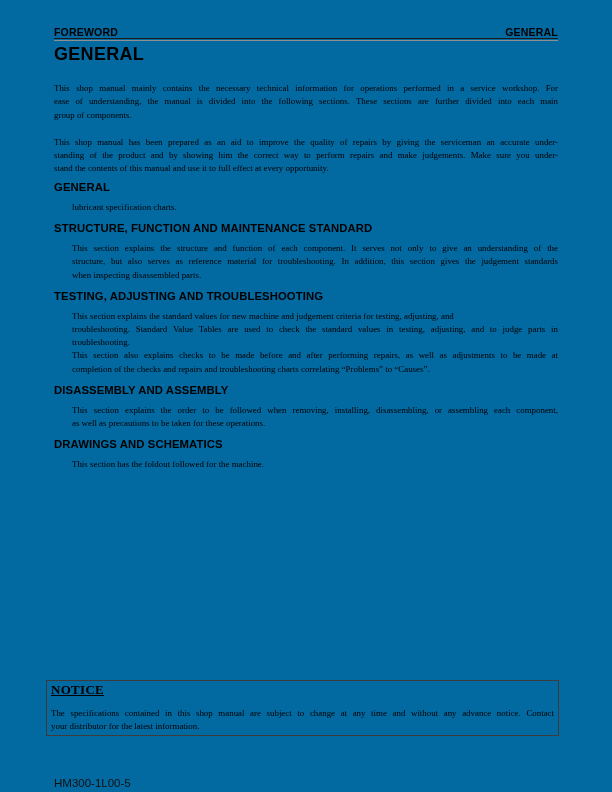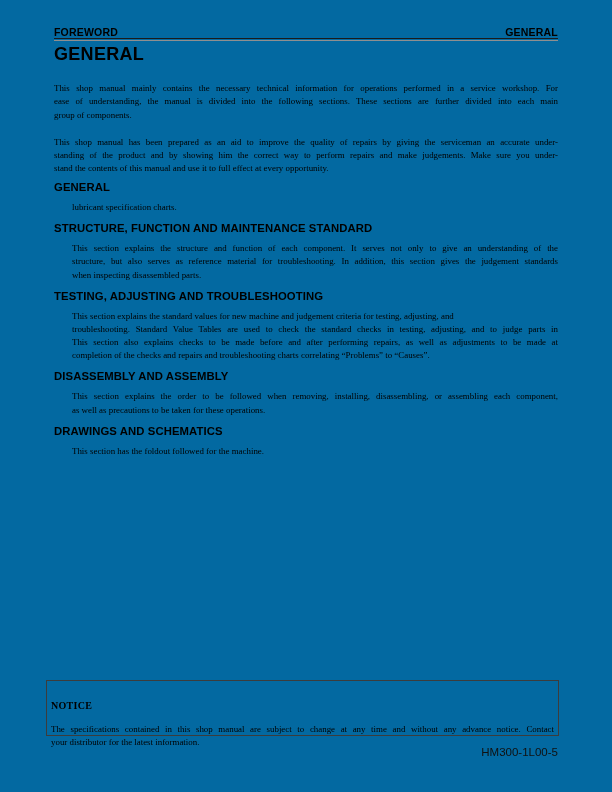--- a/index.html
+++ b/index.html
@@ -40,26 +40,26 @@
   .sec-body { margin:0 0 7.7px 18px; }
   .ln { font-size:8.9px; line-height:13.3px; text-align:left; white-space:normal; }
   .ln.j { text-align:justify; text-align-last:justify; text-justify:inter-word; word-spacing:-0.5px; }
   
   .notice {
     position:absolute; left:46px; top:680px; width:513px; height:56px;
     box-sizing:border-box; border:1px solid #3c3c3c; padding:3px 4px 0 4px;
   }
   .notice-label {
     font-family:"Liberation Serif", serif; font-weight:bold;
-    font-size:10px; line-height:11px; letter-spacing:0.3px; margin:16px 0 12px 0;
+    font-size:13px; line-height:11px; letter-spacing:0.3px; margin:0 0 12px 0;text-decoration:underline;
   }
   
   .footer {
-    position:absolute; left:54px; right:54px; top:747px;
-    display:flex; justify-content:flex-end;
+    position:absolute; left:54px; right:54px; top:778px;
+    display:flex; justify-content:flex-start;
     font-family:"Liberation Sans", sans-serif; font-size:11.5px; line-height:11.5px;
     color:#111;
   }
 </style>
 </head>
 <body>
 
 <div class="page">
 
   <div class="hdr">
@@ -95,21 +95,22 @@
         <div class="sec-body">
           <div class="ln j">This section explains the structure and function of each component. It serves not only to give an understanding of the</div>
           <div class="ln j">structure, but also serves as reference material for troubleshooting. In addition, this section gives the judgement standards</div>
           <div class="ln">when inspecting disassembled parts.</div>
         </div>
       </div>
       <div class="sec">
         <div class="sec-heading">TESTING, ADJUSTING AND TROUBLESHOOTING</div>
         <div class="sec-body">
           <div class="ln">This section explains the standard values for new machine and judgement criteria for testing, adjusting, and</div>
-          <div class="ln j">troubleshooting. Standard Value Tables are used to check the standard checks in testing, adjusting, and to judge parts in</div>
+          <div class="ln j">troubleshooting. Standard Value Tables are used to check the standard values in testing, adjusting, and to judge parts in</div>
+          <div class="ln">troubleshooting.</div>
           <div class="ln j">This section also explains checks to be made before and after performing repairs, as well as adjustments to be made at</div>
           <div class="ln">completion of the checks and repairs and troubleshooting charts correlating “Problems” to “Causes”.</div>
         </div>
       </div>
       <div class="sec">
         <div class="sec-heading">DISASSEMBLY AND ASSEMBLY</div>
         <div class="sec-body">
           <div class="ln j">This section explains the order to be followed when removing, installing, disassembling, or assembling each component,</div>
           <div class="ln">as well as precautions to be taken for these operations.</div>
         </div>

